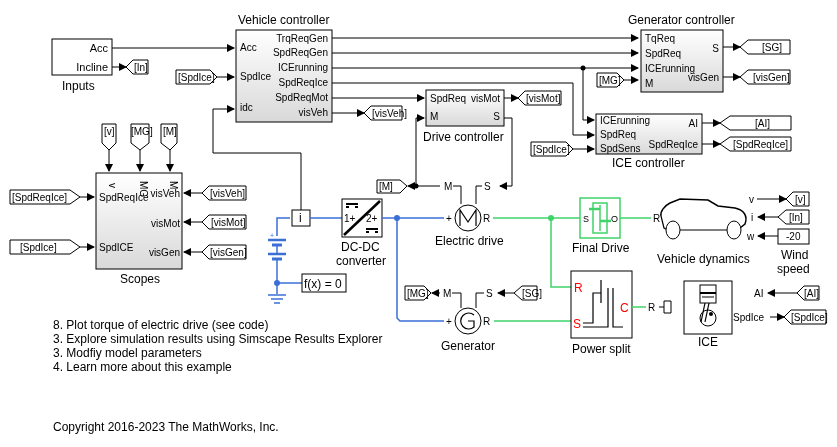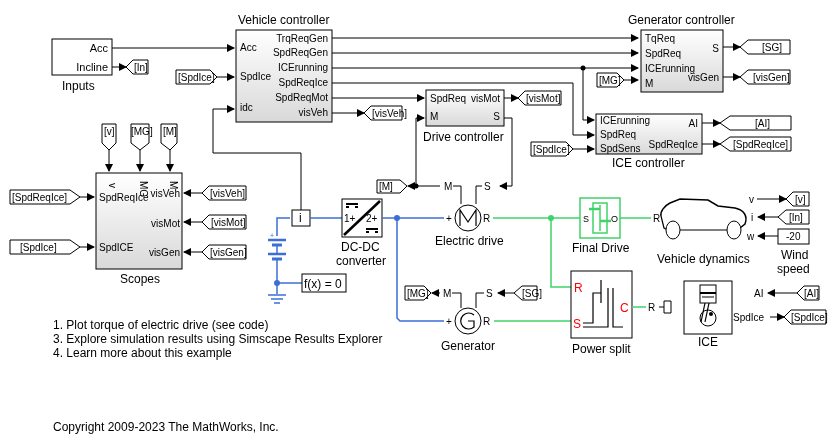--- a/index.html
+++ b/index.html
@@ -363,17 +363,18 @@
   </g>
   <text class="lbl t10" x="733" y="321">SpdIce</text>
   <line class="wire" x1="770" y1="317" x2="784" y2="317" marker-end="url(#arr)"></line>
   <g>
     <path class="tag" d="M784,317 L791,310 L826,310 L826,324 L791,324 z"></path>
     <text class="lbl t10" x="791" y="321">[SpdIce]</text>
   </g>
 </svg>
 
 <div class="notes">
-  <div class="item">1. Plot torque of electric drive (see code)</div>
+  <div class="item">8. Plot torque of electric drive (see code)</div>
   <div class="item">3. Explore simulation results using Simscape Results Explorer</div>
+  <div class="item">3. Modfiy model parameters</div>
   <div class="item">4. Learn more about this example</div>
 </div>
-<div class="copyright">Copyright 2009-2023 The MathWorks, Inc.</div>
+<div class="copyright">Copyright 2016-2023 The MathWorks, Inc.</div>
 
 </body></html>

